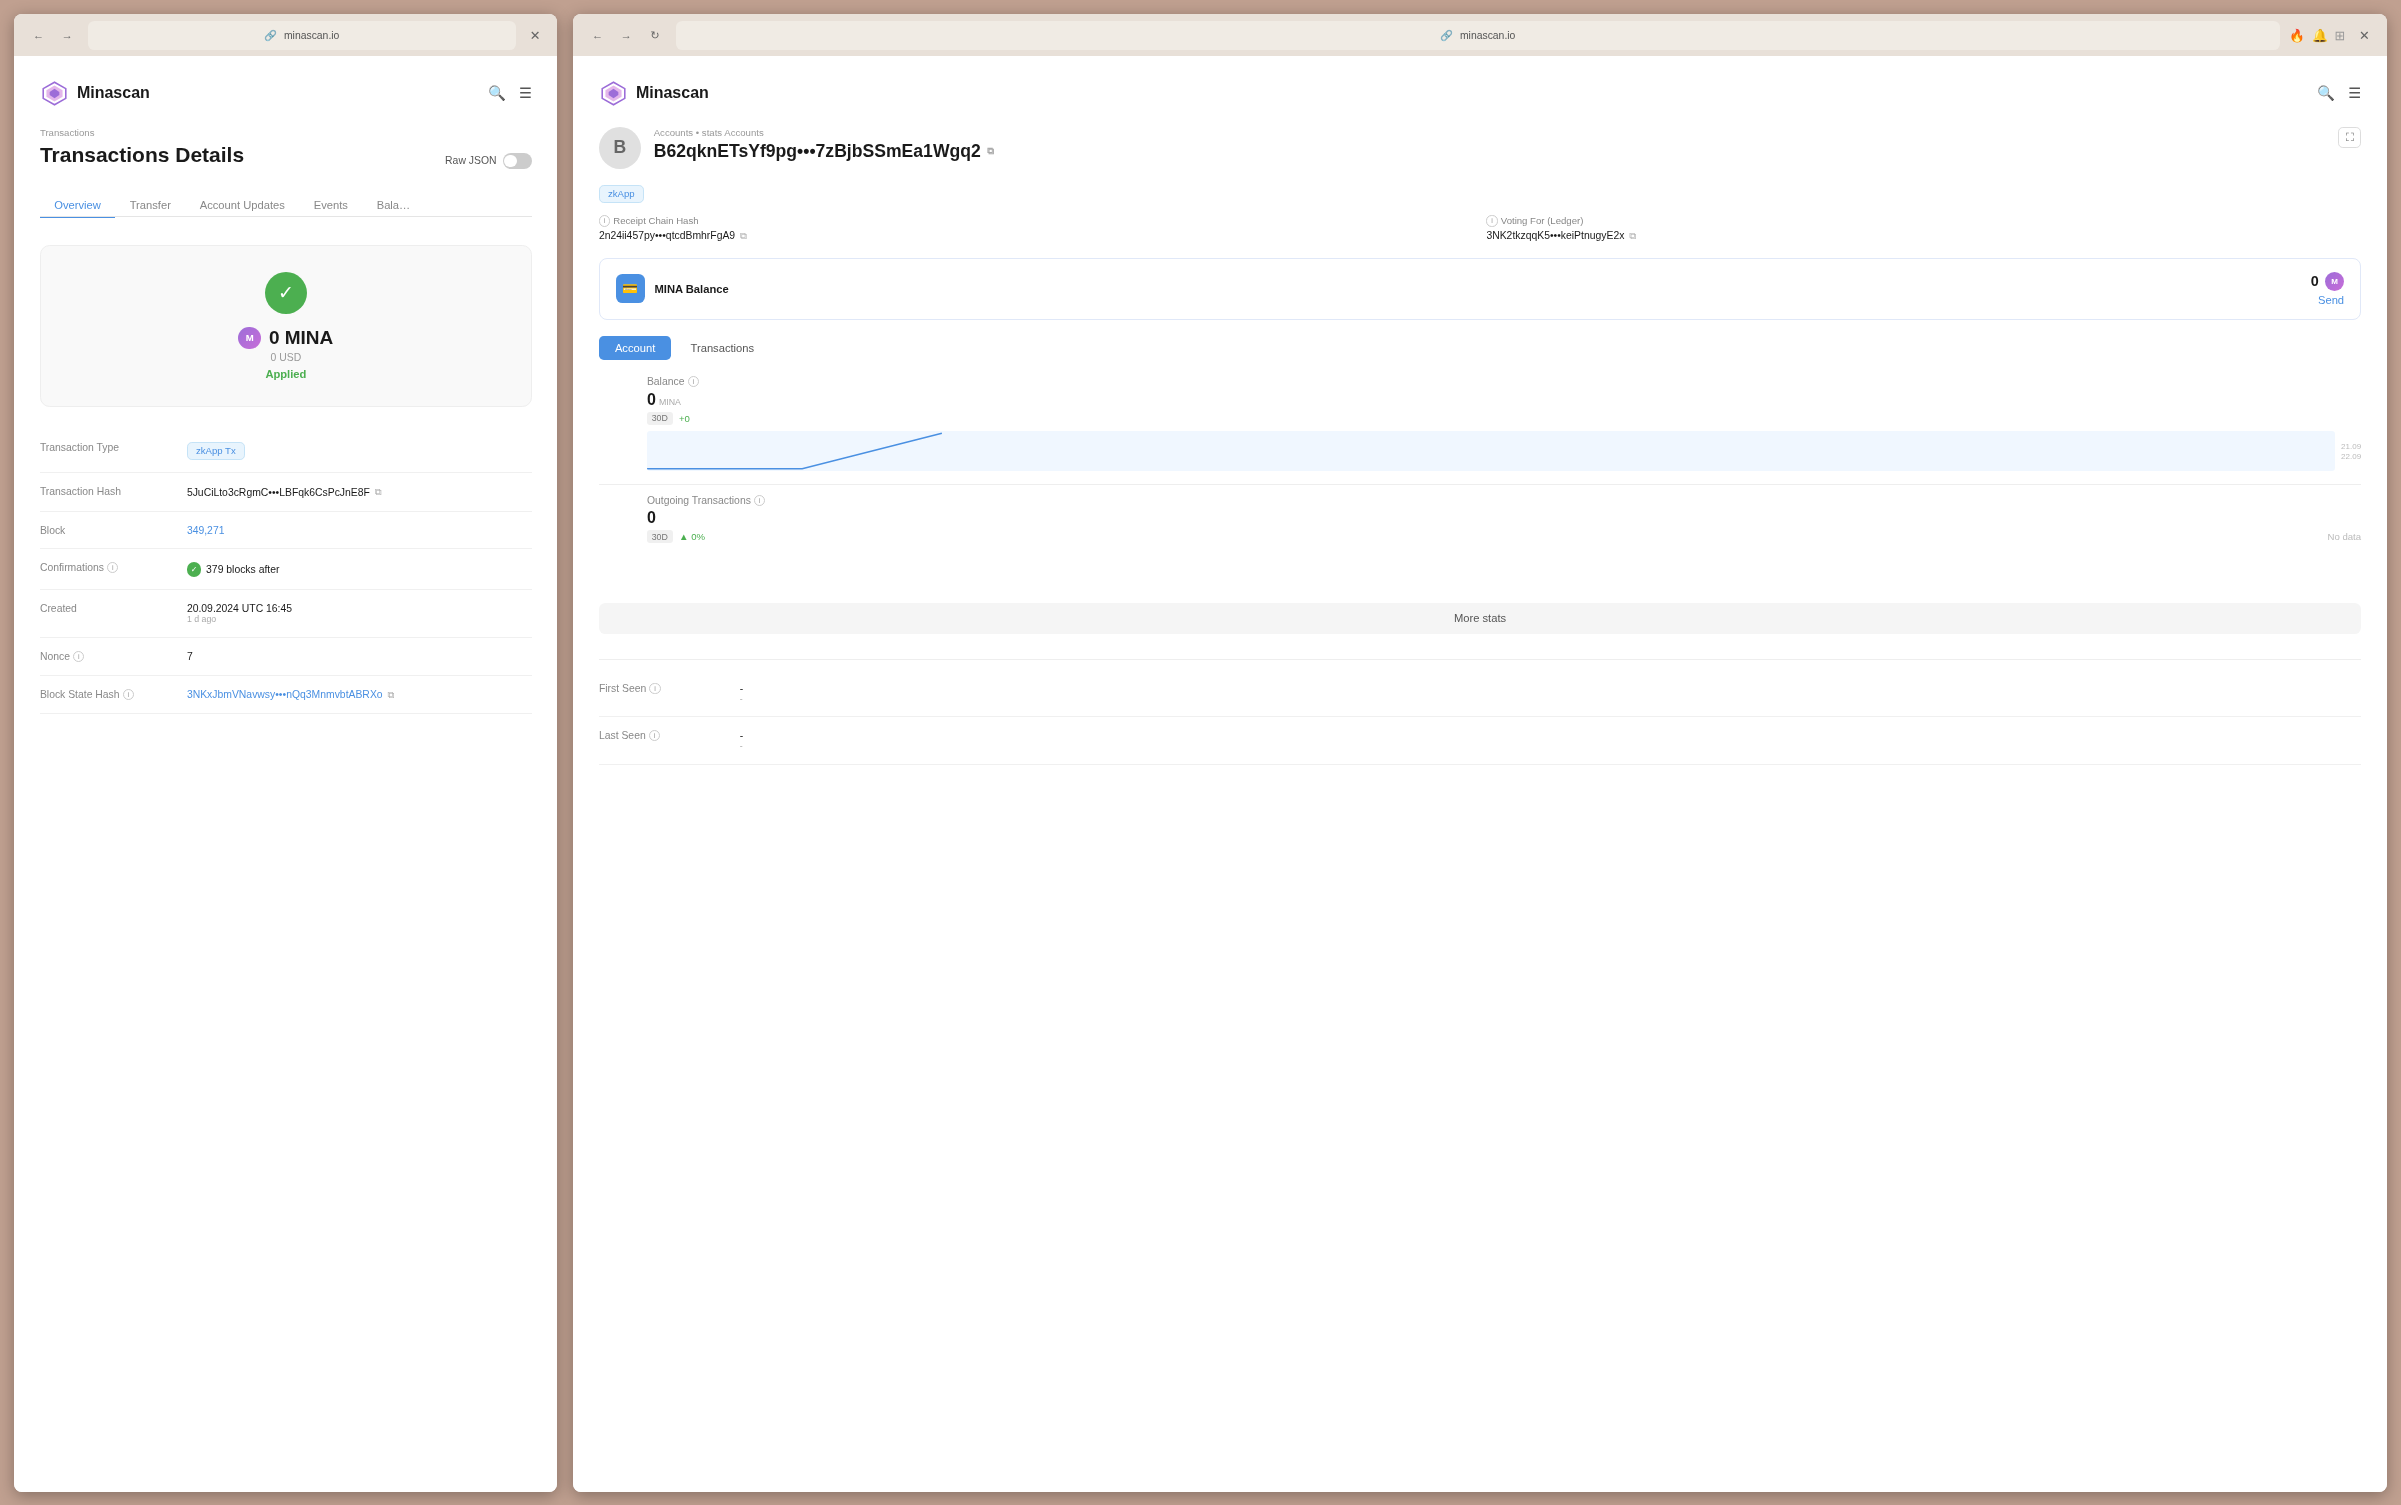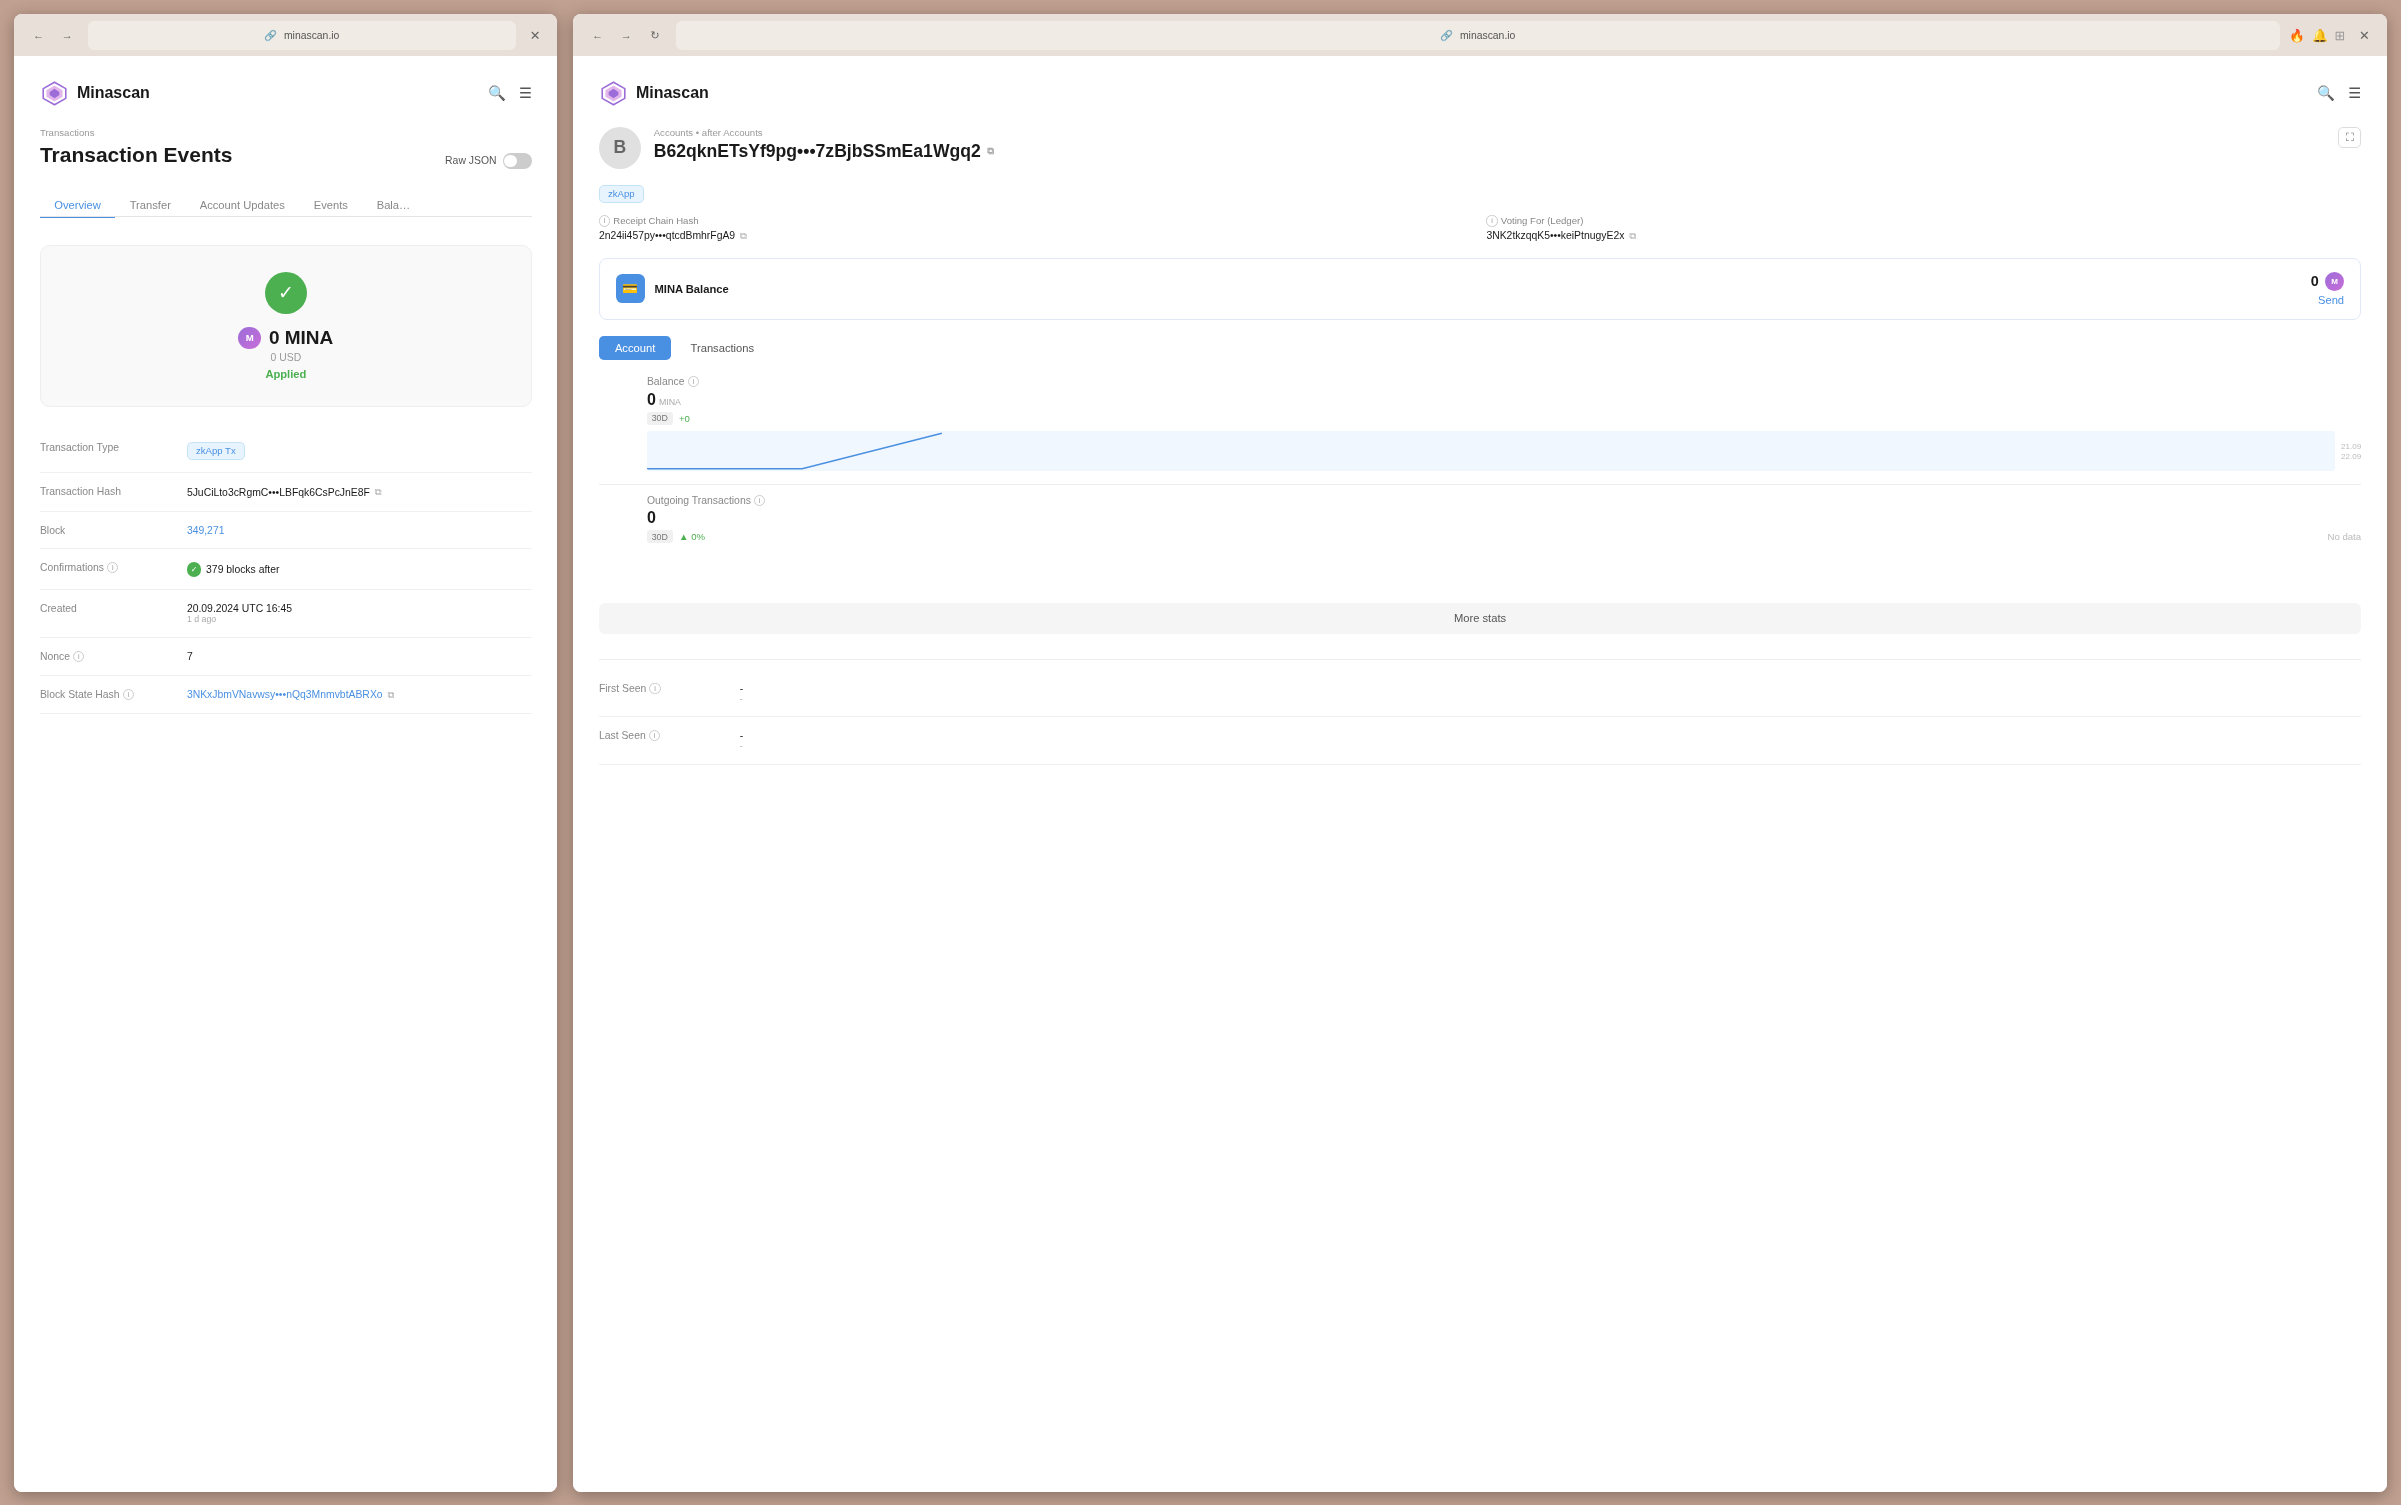--- a/index.html
+++ b/index.html
@@ -580,21 +580,21 @@
       </div>
       <div class="header-actions">
         <button class="header-icon-btn">🔍</button>
         <button class="header-icon-btn">☰</button>
       </div>
     </div>
 
     <div class="breadcrumb">Transactions</div>
 
     <div class="title-row">
-      <h1 class="page-title">Transaction Events</h1>
+      <h1 class="page-title">Transactions Details</h1>
       <div class="toggle-label">
         <span>Raw JSON</span>
         <div class="toggle-switch"></div>
       </div>
     </div>
 
     <div class="tab-nav">
       <button class="tab-nav-item active">Overview</button>
       <button class="tab-nav-item">Transfer</button>
       <button class="tab-nav-item">Account Updates</button>
@@ -714,21 +714,21 @@
       </div>
     </div>
 
     
     <div class="account-header">
       <div class="account-avatar">B</div>
       <div class="account-info">
         <div class="account-breadcrumb">
           <span style="cursor:pointer;">Accounts</span>
           <span> • </span>
-          <span style="cursor:pointer;">after Accounts</span>
+          <span style="cursor:pointer;">stats Accounts</span>
         </div>
         <div class="account-address">
           <span>B62qknETsYf9pg•••7zBjbSSmEa1Wgq2</span>
           <span class="copy-icon">⧉</span>
         </div>
       </div>
       <button class="expand-btn">⛶</button>
     </div>
 
     

